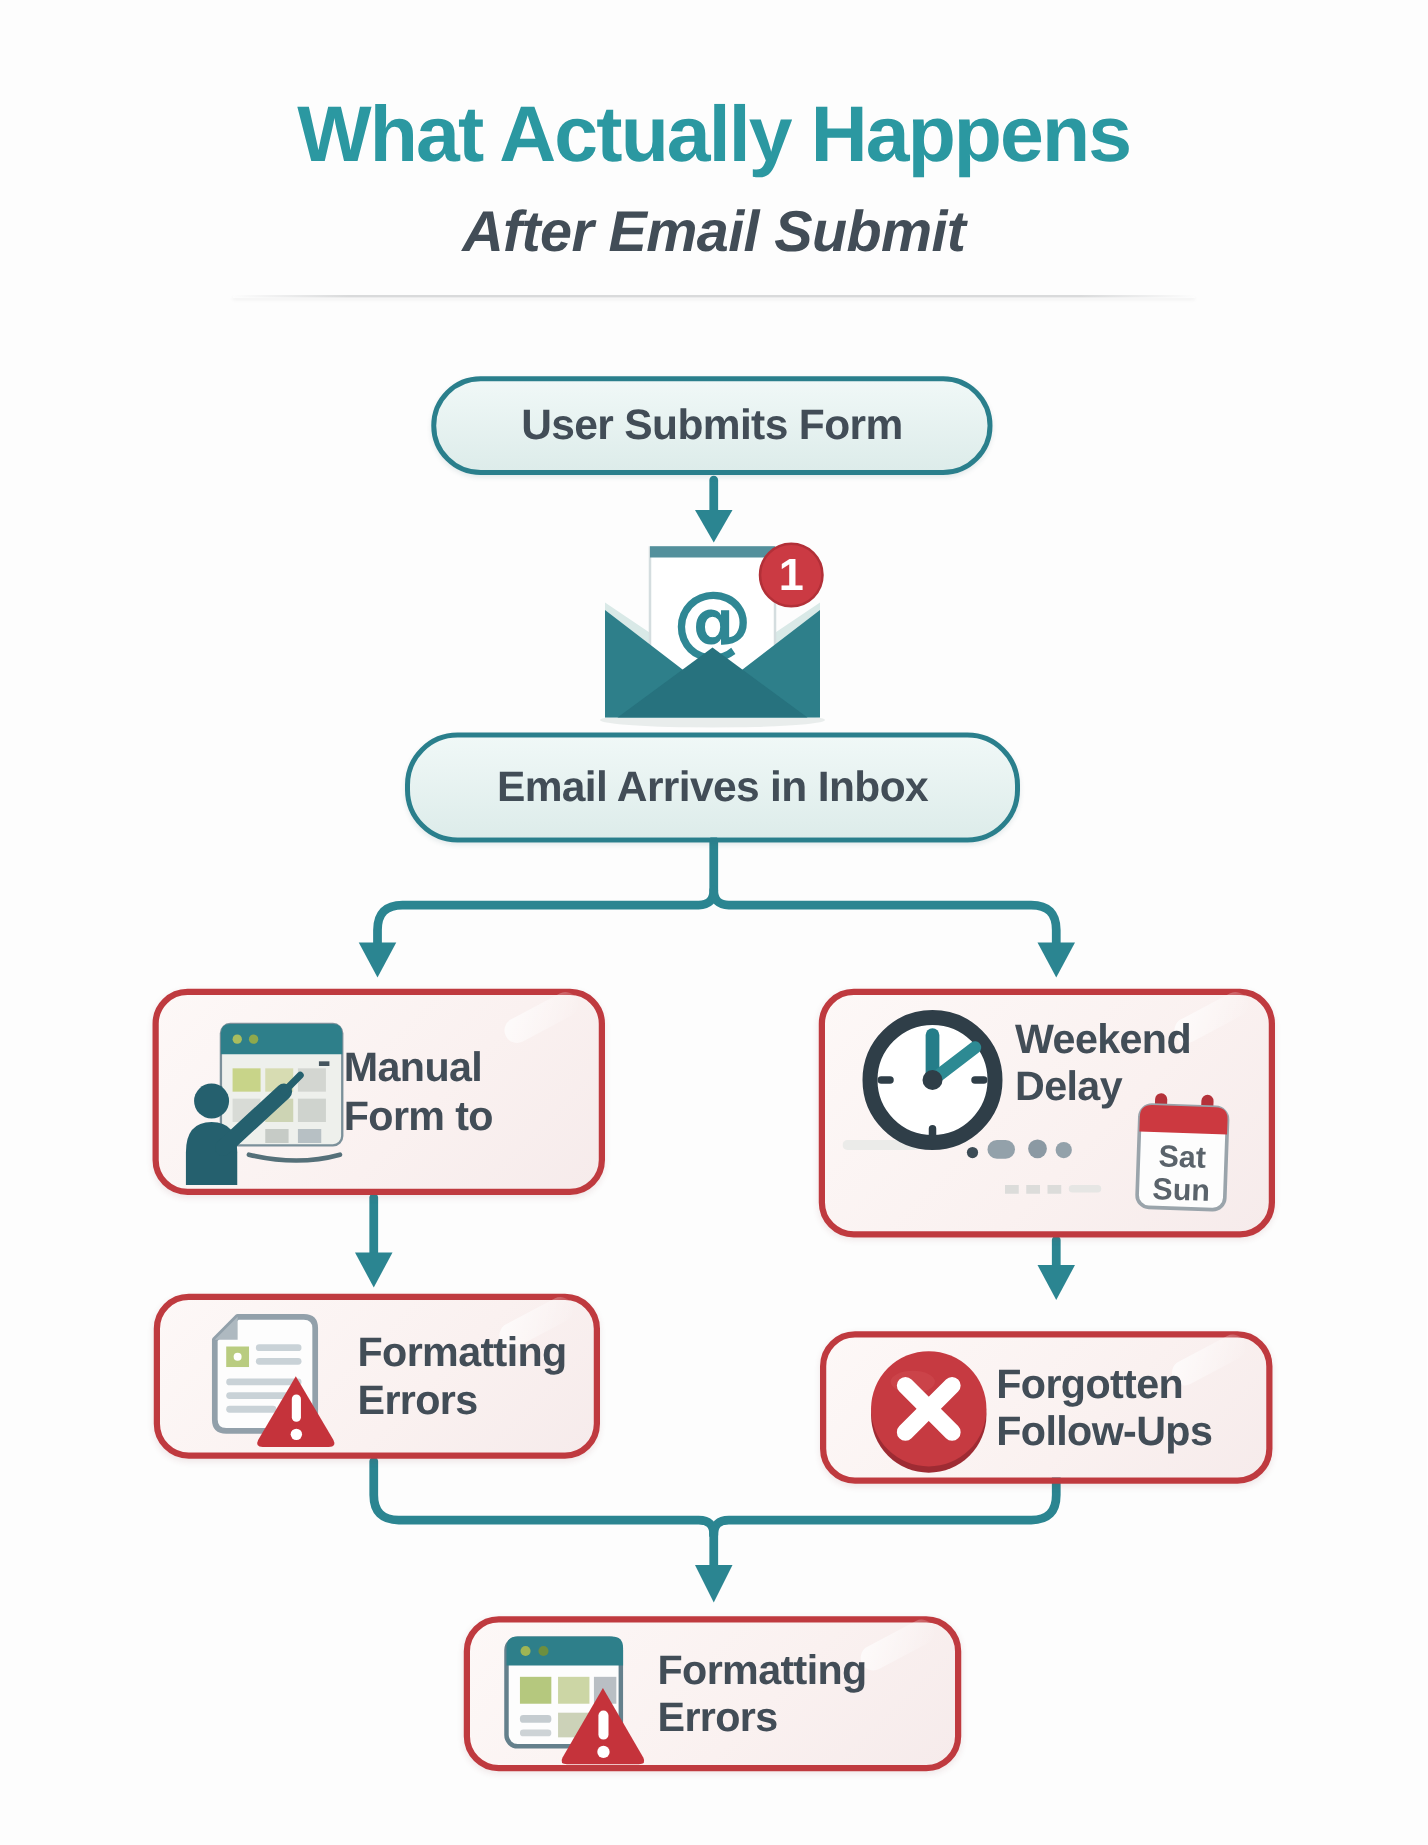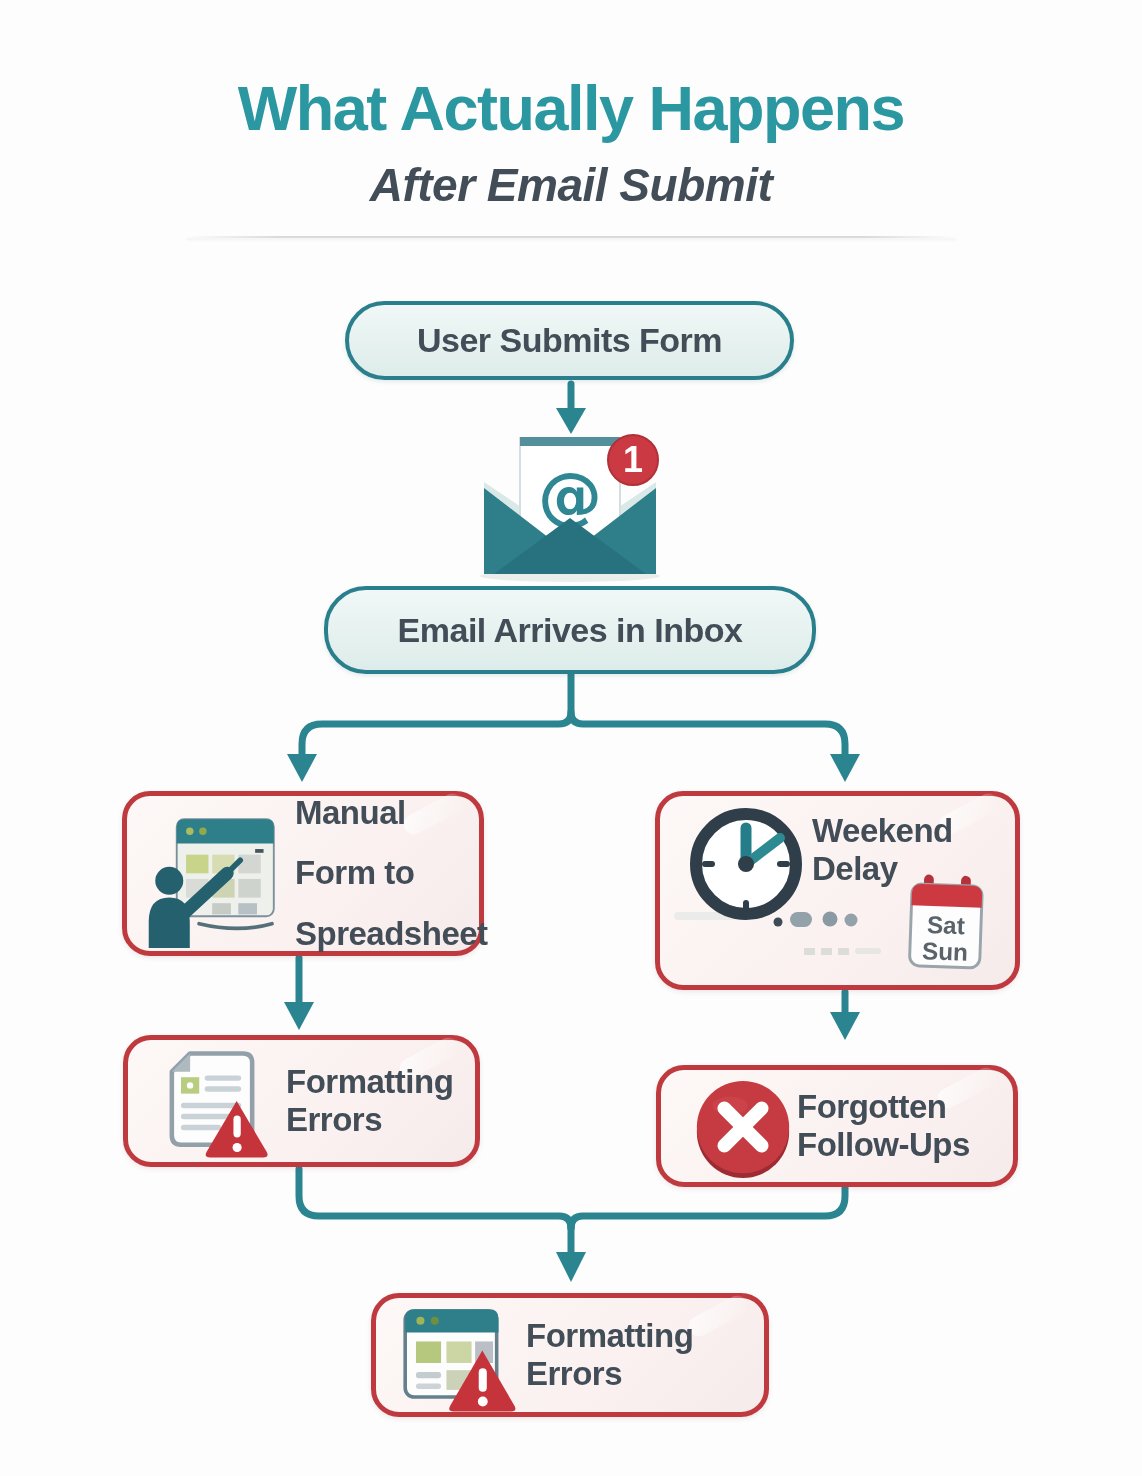--- a/index.html
+++ b/index.html
@@ -50,21 +50,21 @@
   }
   .box-a{left:122px;top:791px;width:362px;height:165px;}
   .box-b{left:655px;top:791px;width:365px;height:199px;}
   .box-c{left:123px;top:1035px;width:357px;height:132px;}
   .box-d{left:656px;top:1045px;width:362px;height:122px;margin-top:20px;}
   .box-f{left:371px;top:1293px;width:398px;height:124px;}
   .node-text{
     position:absolute;top:0;bottom:0;display:flex;flex-direction:column;justify-content:center;
     font-size:33px;font-weight:bold;color:var(--dark-text);line-height:1.16;letter-spacing:-0.5px;
   }
-  .box-a .node-text{left:168px;gap:22px;}
+  .box-a .node-text{left:148px;}
   .box-b .node-text{left:152px;top:16px;bottom:auto;}
   .box-c .node-text{left:158px;}
   .box-d .node-text{left:136px;}
   .box-f .node-text{left:150px;}
   .icon-abs{position:absolute;}
   .calendar-icon{transform:rotate(2deg);}
   
   .connectors{position:absolute;left:0;top:0;pointer-events:none;}
   .connectors path{stroke:var(--teal);stroke-width:7;fill:none;stroke-linecap:round;}
   .connectors polygon{fill:var(--teal);}
@@ -142,21 +142,20 @@
       <rect x="100" y="102" width="20" height="12" fill="#b7c0c4"></rect>
       <path d="M58,124 Q100,134 136,124" stroke="#557079" stroke-width="4" fill="none" stroke-linecap="round"></path>
       <circle cx="26" cy="78" r="15" fill="var(--teal-dark)"></circle>
       <path d="M4,150 V122 Q4,96 26,96 Q48,96 48,122 V150 Z" fill="var(--teal-dark)"></path>
       <line x1="36" y1="118" x2="88" y2="70" stroke="var(--teal-dark)" stroke-width="14" stroke-linecap="round"></line>
       <line x1="88" y1="70" x2="102" y2="56" stroke="var(--teal-dark)" stroke-width="6" stroke-linecap="round"></line>
     </svg>
     <div class="node-text">
       <div>Manual</div>
       <div>Form to</div>
-      <div>Spreadsheet</div>
     </div>
   </div>
 
   <div class="rbox box-b">
     <div class="shine"></div>
     <svg class="icon-abs" style="left:14px;top:12px;" width="210" height="160" viewBox="0 0 210 160">
       <rect x="0" y="104" width="62" height="8" rx="4" fill="#ebebe9"></rect>
       <circle cx="72" cy="56" r="50" fill="#ffffff" stroke="#2f3e48" stroke-width="12"></circle>
       <rect x="28" y="53" width="13" height="6" rx="3" fill="#2f3e48"></rect>
       <rect x="103" y="53" width="13" height="6" rx="3" fill="#2f3e48"></rect>

